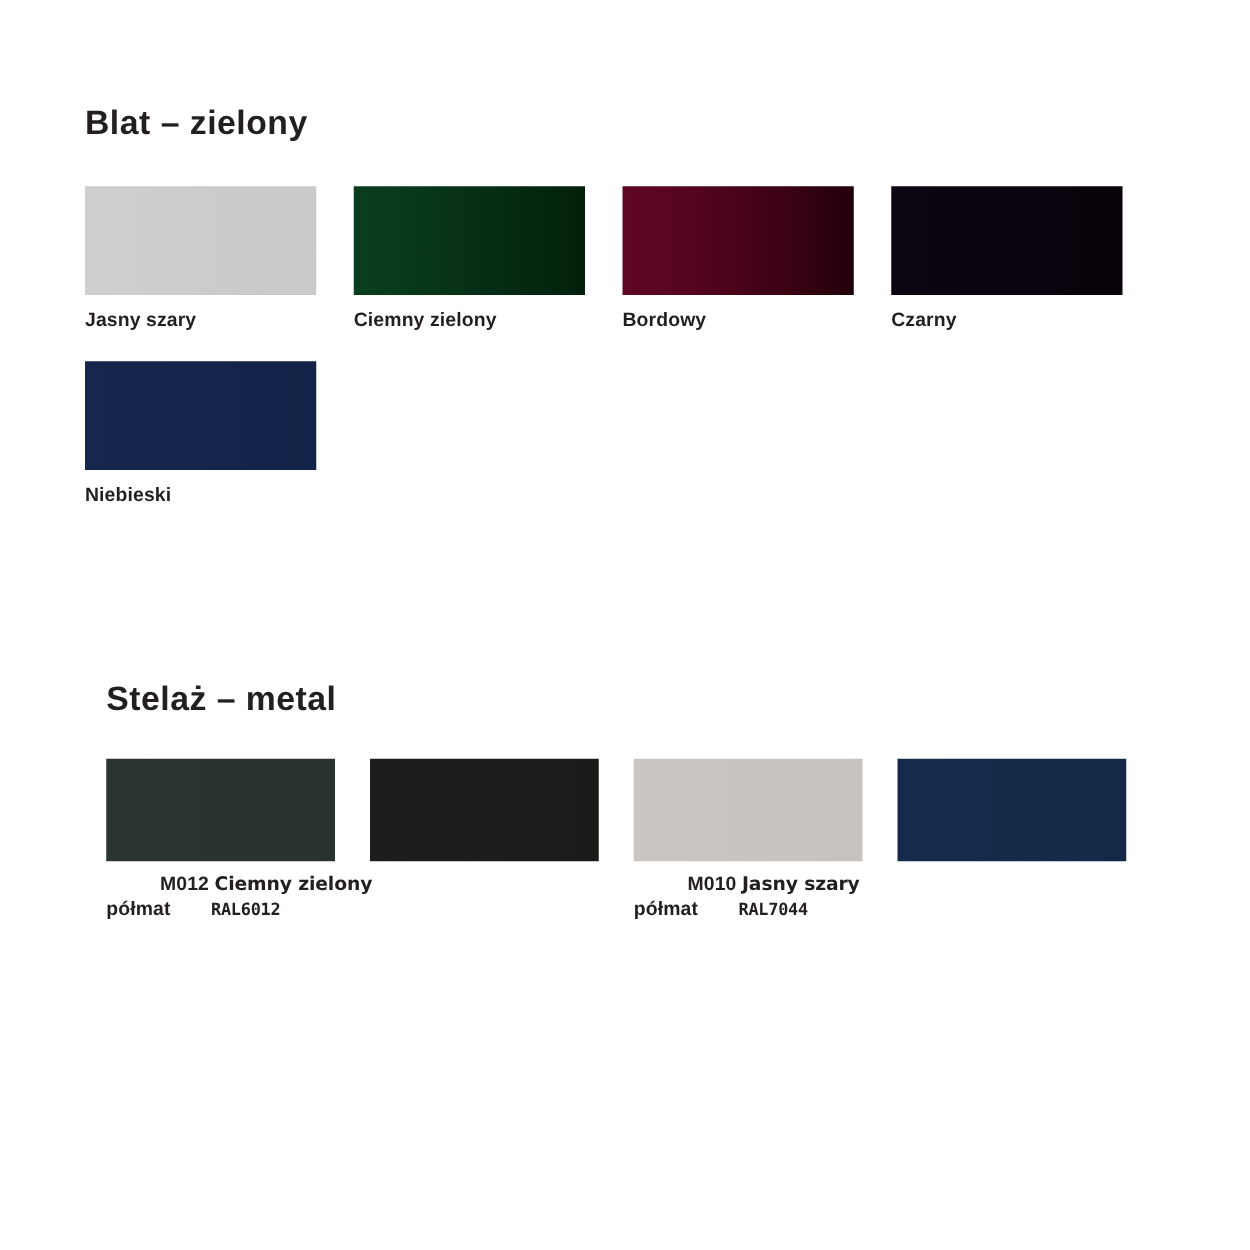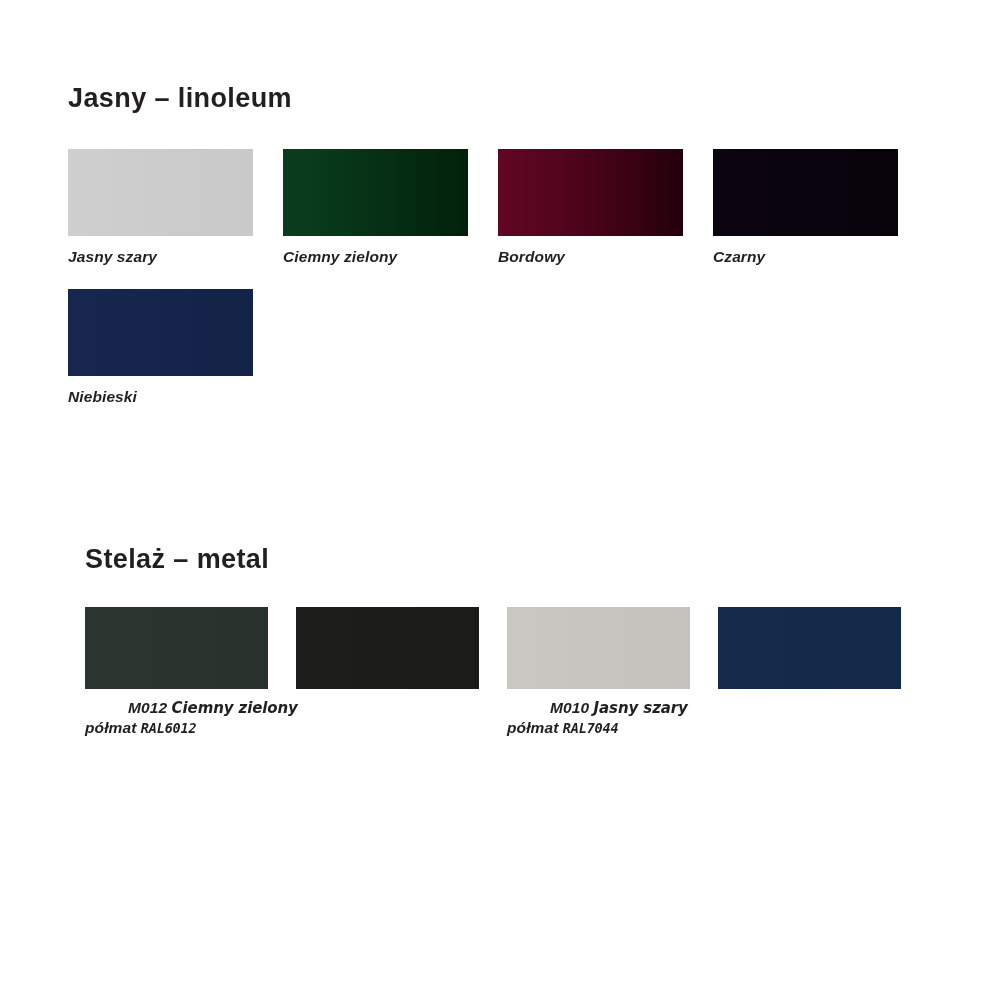--- a/index.html
+++ b/index.html
@@ -46,21 +46,20 @@
     line-height: 1.1;
   }
   .section-metal .section-title {
     margin-bottom: 32px;
   }
 
   .swatch-grid {
     display: flex;
     flex-wrap: wrap;
     gap: 0px;
-    font-style: italic;
   }
 
   .swatch-cell {
     width: 215px;
     box-sizing: border-box;
     padding-right: 30px;
     margin-bottom: 22px;
   }
   .section-metal .swatch-cell {
     width: 211px;
@@ -94,40 +93,41 @@
 
   .lbl-line {
     display: block;
     white-space: nowrap;
   }
   .ral {
     font-family: "DejaVu Sans Mono", "Liberation Mono", monospace;
     font-size: 13.5px;
     font-weight: bold;
     letter-spacing: -0.2px;
+    margin-left: 28px;
   }
   .name-part {
     font-family: "DejaVu Sans", sans-serif;
     font-weight: bold;
     font-size: 15px;
     letter-spacing: -0.1px;
   }
   .code-part {
     font-weight: bold;
     margin-left: 43px;
   }
   .gap-wide { padding-left: 4px; }
 </style>
 </head>
 <body>
 
 <div class="page">
 
   <div class="section-lino">
-    <h2 class="section-title">Jasny – linoleum</h2>
+    <h2 class="section-title">Blat – zielony</h2>
     <div class="swatch-grid">
         <div class="swatch-cell">
           <div class="swatch-chip" style="background: linear-gradient(90deg, rgb(207, 207, 207) 0%, rgb(203, 203, 203) 60%, rgb(201, 201, 201) 100%);"></div>
           <div class="swatch-label">
             <span class="lbl-line">Jasny szary</span>
           </div>
         </div>
         <div class="swatch-cell">
           <div class="swatch-chip" style="background: linear-gradient(90deg, rgb(10, 61, 29) 0%, rgb(8, 58, 27) 18%, rgb(5, 45, 19) 62%, rgb(2, 32, 9) 100%);"></div>
           <div class="swatch-label">

